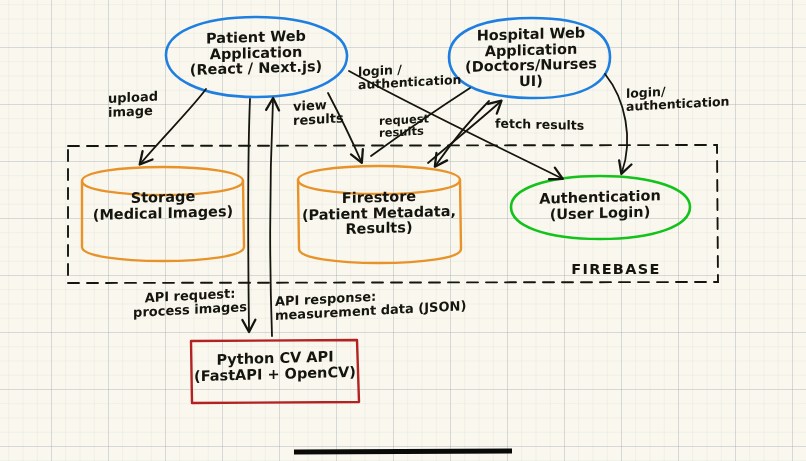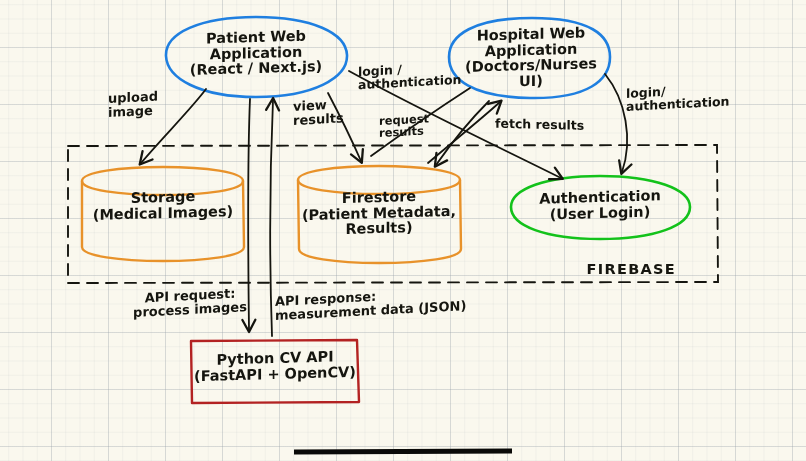--- a/index.html
+++ b/index.html
@@ -181,15 +181,15 @@
 
   <div class="lbl edge-lbl skew2" style="left:626px; top:84px; width:112px; font-size:12.5px;">login/
 authentication</div>
 
   <div class="lbl edge-lbl skew2" style="left:131px; top:289px; width:118px; text-align:center;">API request:
 process images</div>
 
   <div class="lbl edge-lbl skew2" style="left:275px; top:289px; width:230px; text-align:left;">API response:
 measurement data (JSON)</div>
 
-  <div class="lbl" style="left:556px; top:262px; width:120px; font-size:14.5px; letter-spacing:1.3px; text-align:right;">FIREBASE</div>
+  <div class="lbl" style="left:556px; top:262px; width:120px; font-size:14.5px; letter-spacing:1.3px; text-align:center;">FIREBASE</div>
 
 </div>
 
 </body></html>

